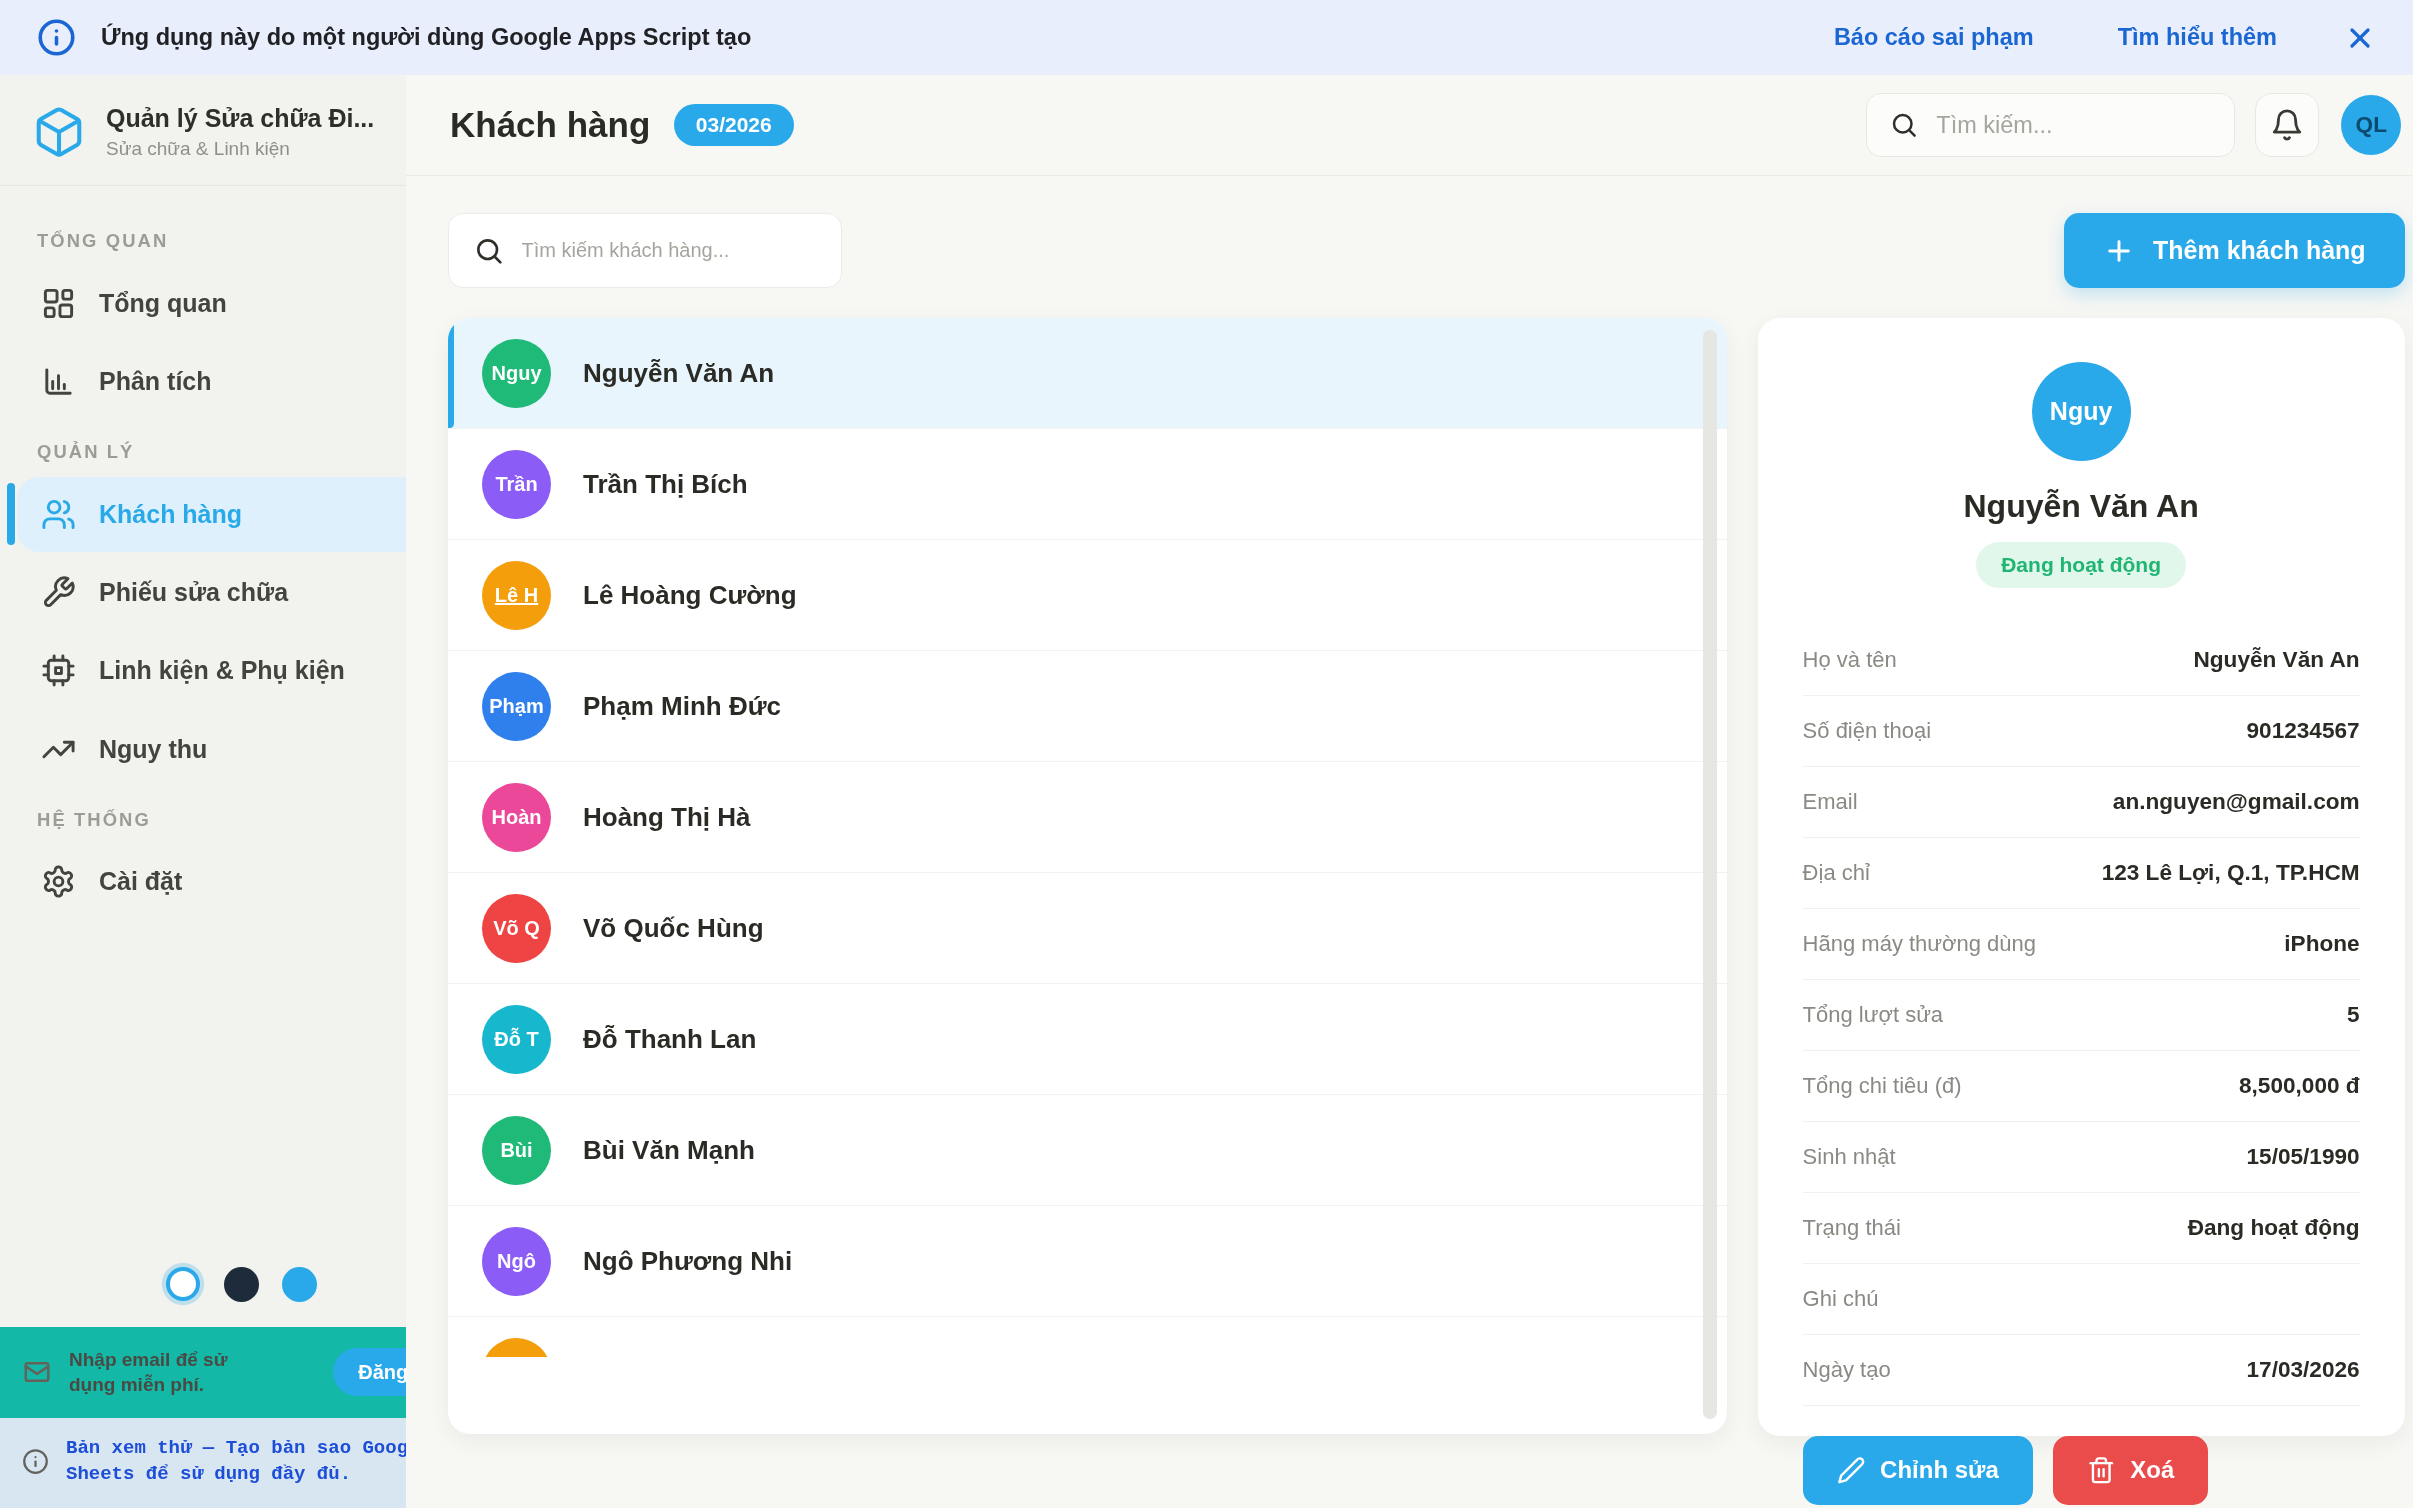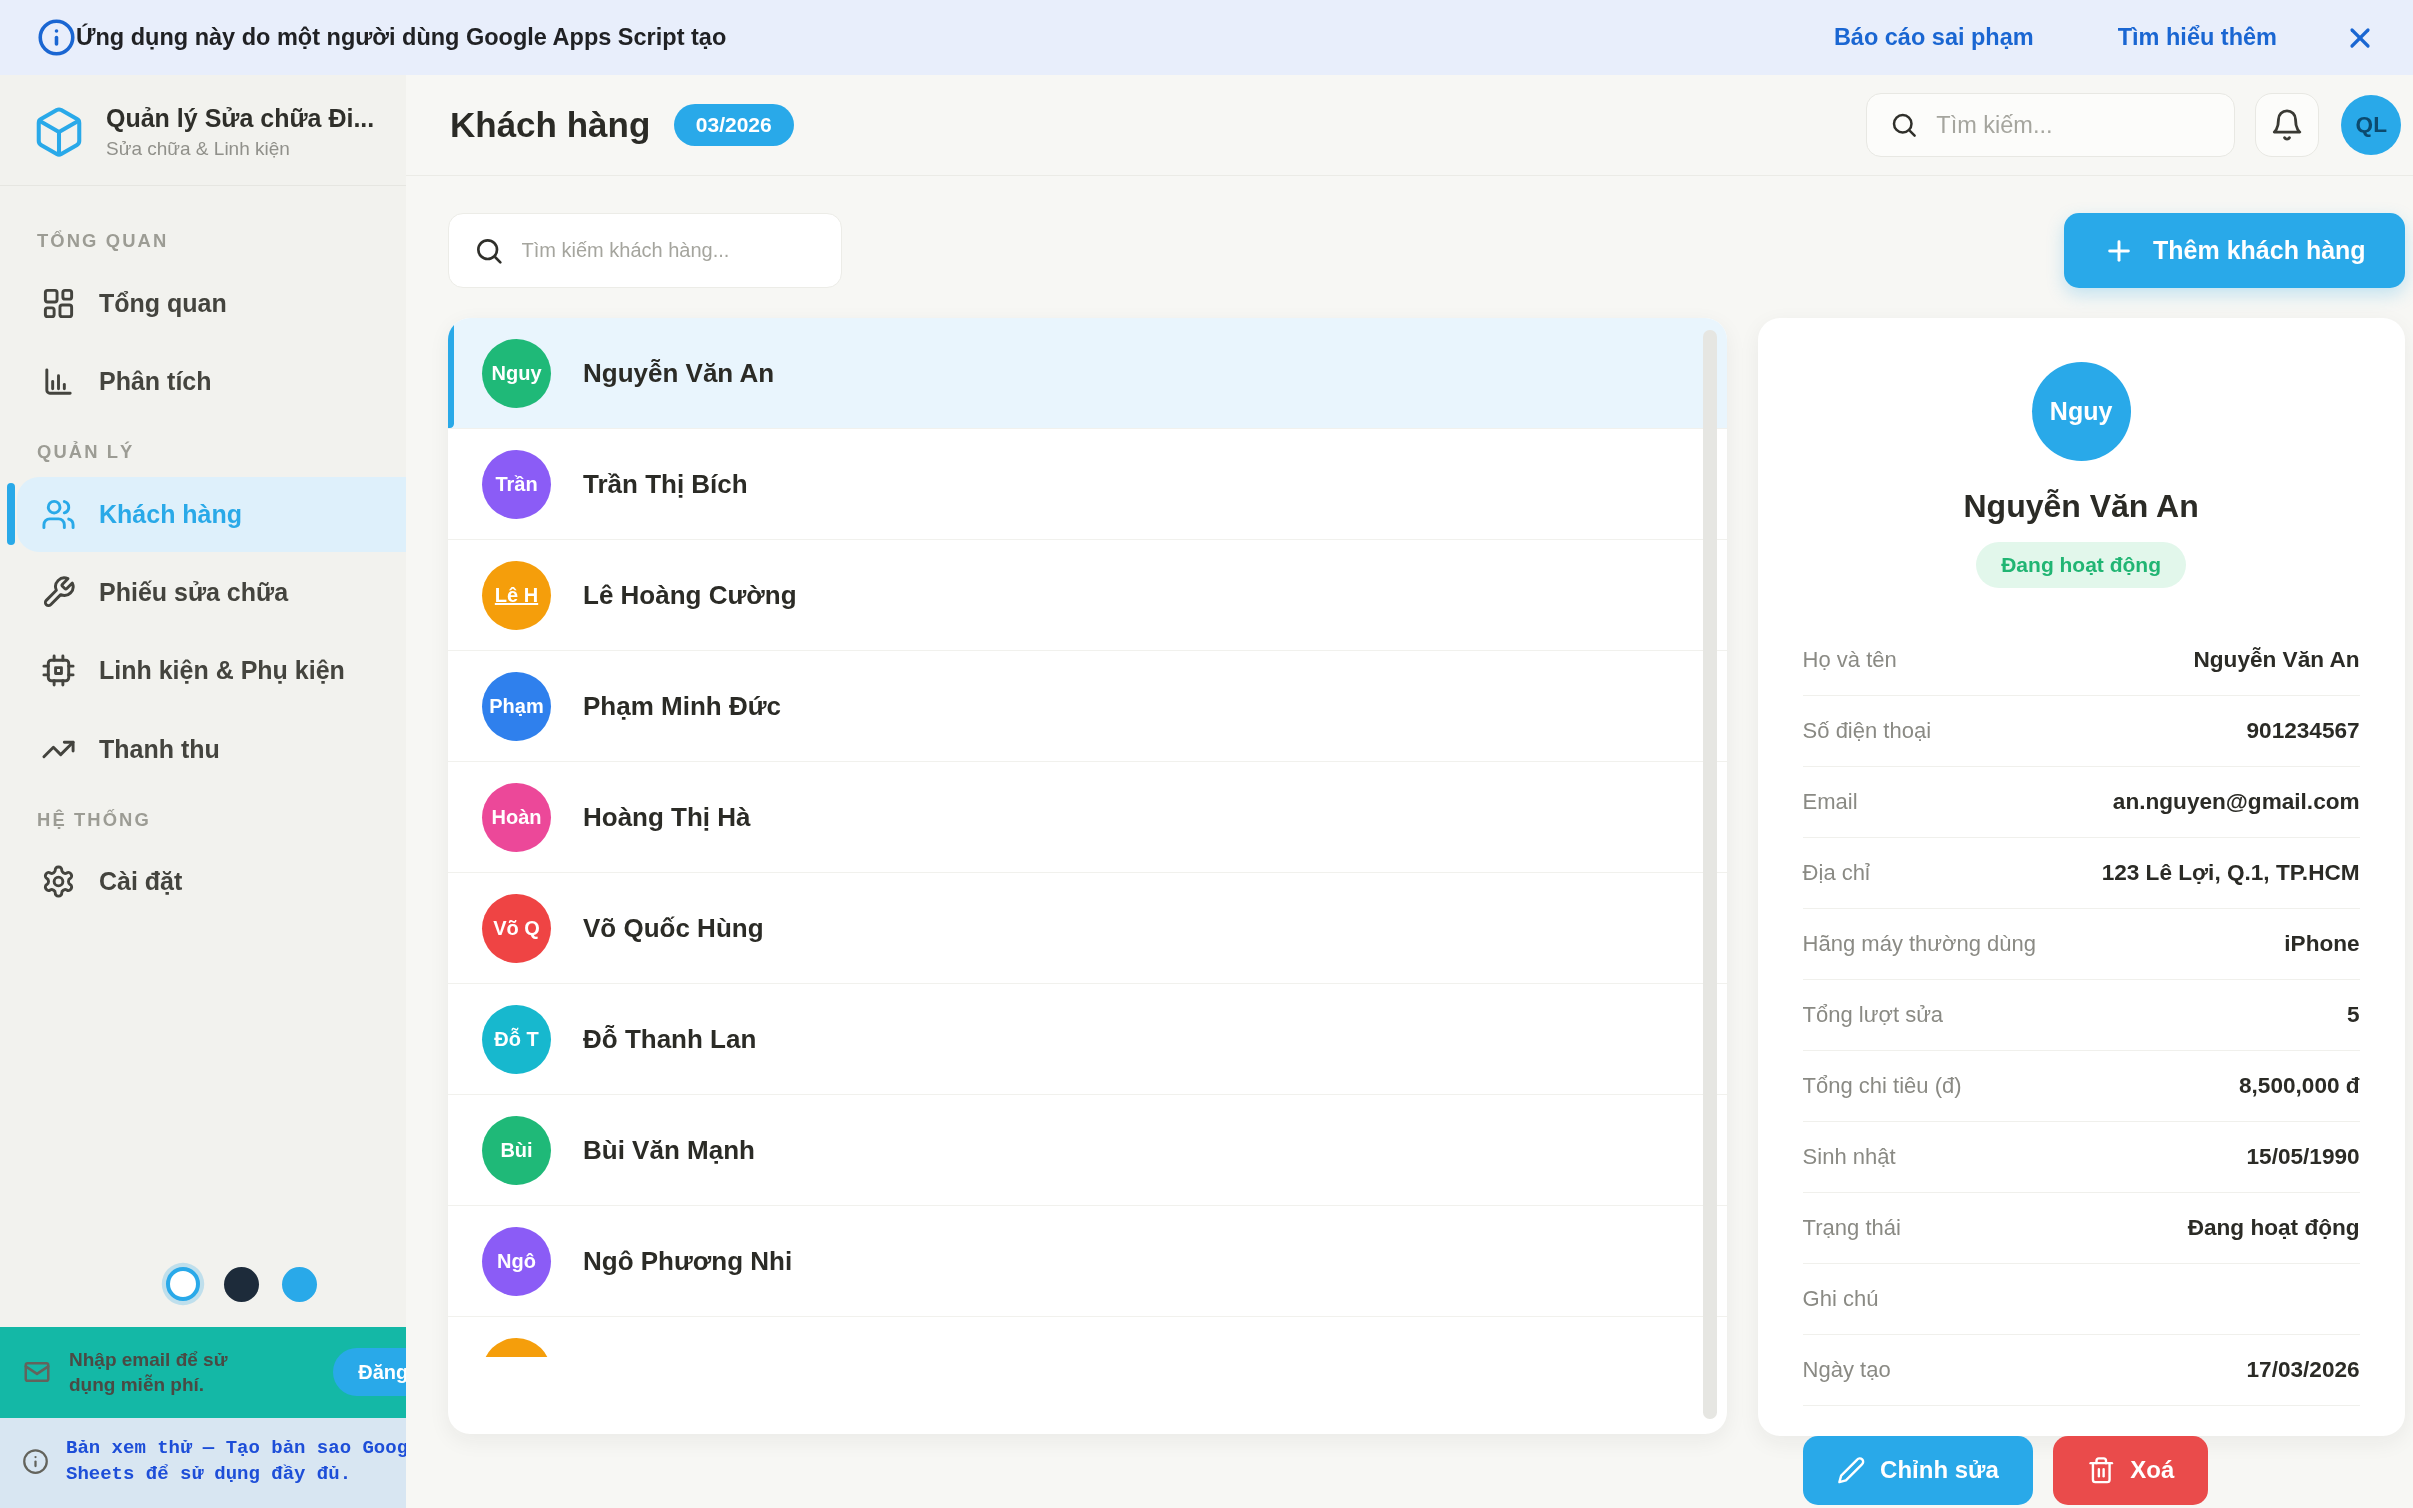--- a/index.html
+++ b/index.html
@@ -3,21 +3,21 @@
 <meta charset="utf-8">
 <style>
   * { margin:0; padding:0; box-sizing:border-box; }
   html,body { width:2413px; height:1508px; overflow:hidden;
     font-family:"Liberation Sans","DejaVu Sans",sans-serif; background:#F7F7F4; }
 
   
   .banner { position:absolute; left:0; top:0; width:2413px; height:75px;
     background:#E8EEFB; display:flex; align-items:center; padding:0 37px; z-index:10; }
   .banner .info-ic { width:39px; height:39px; color:#1A66D2; flex:0 0 auto; }
-  .banner .btext { font-size:23.5px; font-weight:700; color:#202124; }
+  .banner .btext { font-size:23.5px; font-weight:700; color:#202124; margin-left:25px; }
   .banner .bspacer { flex:1; }
   .banner .blink { font-size:23.5px; font-weight:700; color:#1A66D2; cursor:pointer; margin-left:84px; }
   .banner .close-ic { width:32px; height:32px; color:#1A66D2; margin-left:67px; cursor:pointer; }
 
   svg.ic { display:block; width:100%; height:100%; fill:none; stroke:currentColor;
     stroke-width:2; stroke-linecap:round; stroke-linejoin:round; }
 
   
   .sidebar { position:absolute; left:0; top:75px; width:484px; height:1433px;
     background:#F2F2EE; border-right:0.8px solid #E9E9E4; display:flex; flex-direction:column; }
@@ -229,21 +229,21 @@
       <span class="nlabel">Linh kiện &amp; Phụ kiện</span>
     </div>
 
     <div class="nav-item">
       <span class="nicon">
         <svg class="ic" viewBox="0 0 24 24">
             <polyline points="22 7 13.5 15.5 8.5 10.5 2 17"></polyline>
             <polyline points="16 7 22 7 22 13"></polyline>
           </svg>
       </span>
-      <span class="nlabel">Thanh thu</span>
+      <span class="nlabel">Nguy thu</span>
     </div>
 
     <div class="nav-section">HỆ THỐNG</div>
 
     <div class="nav-item">
       <span class="nicon">
         <svg class="ic" viewBox="0 0 24 24">
             <path d="M12.22 2h-.44a2 2 0 0 0-2 2v.18a2 2 0 0 1-1 1.73l-.43.25a2 2 0 0 1-2 0l-.15-.08a2 2 0 0 0-2.73.73l-.22.38a2 2 0 0 0 .73 2.73l.15.1a2 2 0 0 1 1 1.72v.51a2 2 0 0 1-1 1.74l-.15.09a2 2 0 0 0-.73 2.73l.22.38a2 2 0 0 0 2.73.73l.15-.08a2 2 0 0 1 2 0l.43.25a2 2 0 0 1 1 1.73V20a2 2 0 0 0 2 2h.44a2 2 0 0 0 2-2v-.18a2 2 0 0 1 1-1.73l.43-.25a2 2 0 0 1 2 0l.15.08a2 2 0 0 0 2.73-.73l.22-.39a2 2 0 0 0-.73-2.73l-.15-.08a2 2 0 0 1-1-1.74v-.5a2 2 0 0 1 1-1.74l.15-.09a2 2 0 0 0 .73-2.73l-.22-.38a2 2 0 0 0-2.73-.73l-.15.08a2 2 0 0 1-2 0l-.43-.25a2 2 0 0 1-1-1.73V4a2 2 0 0 0-2-2z"></path>
             <circle cx="12" cy="12" r="3"></circle>
           </svg>

